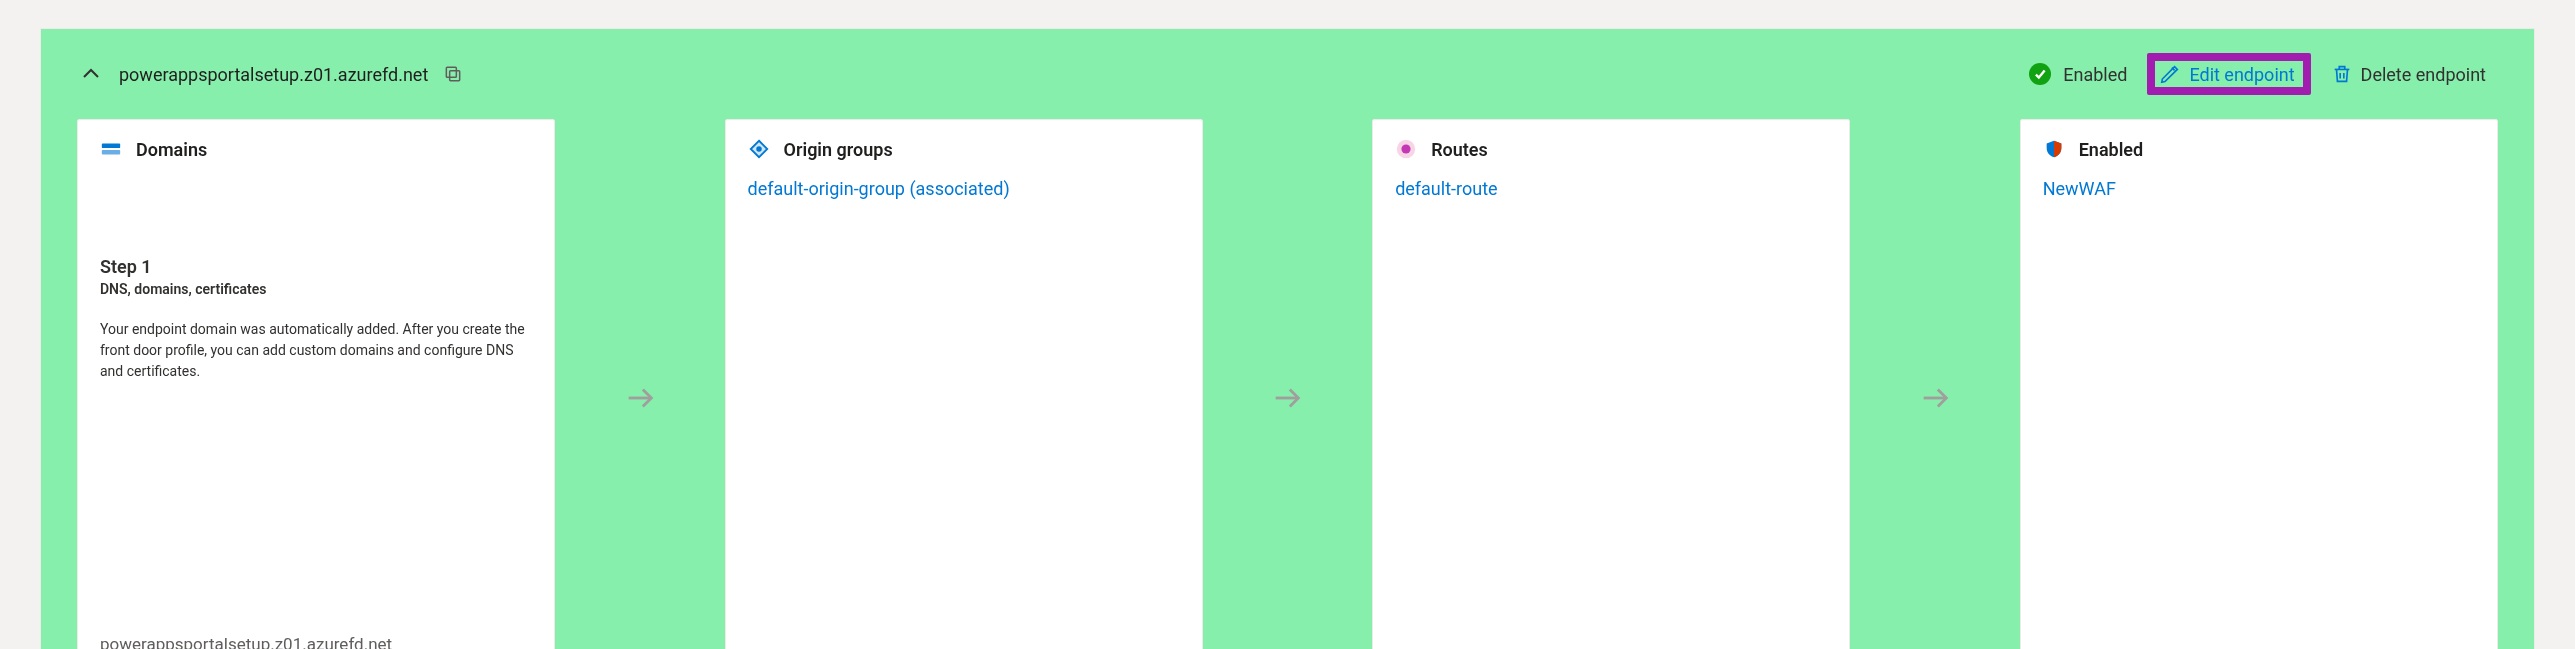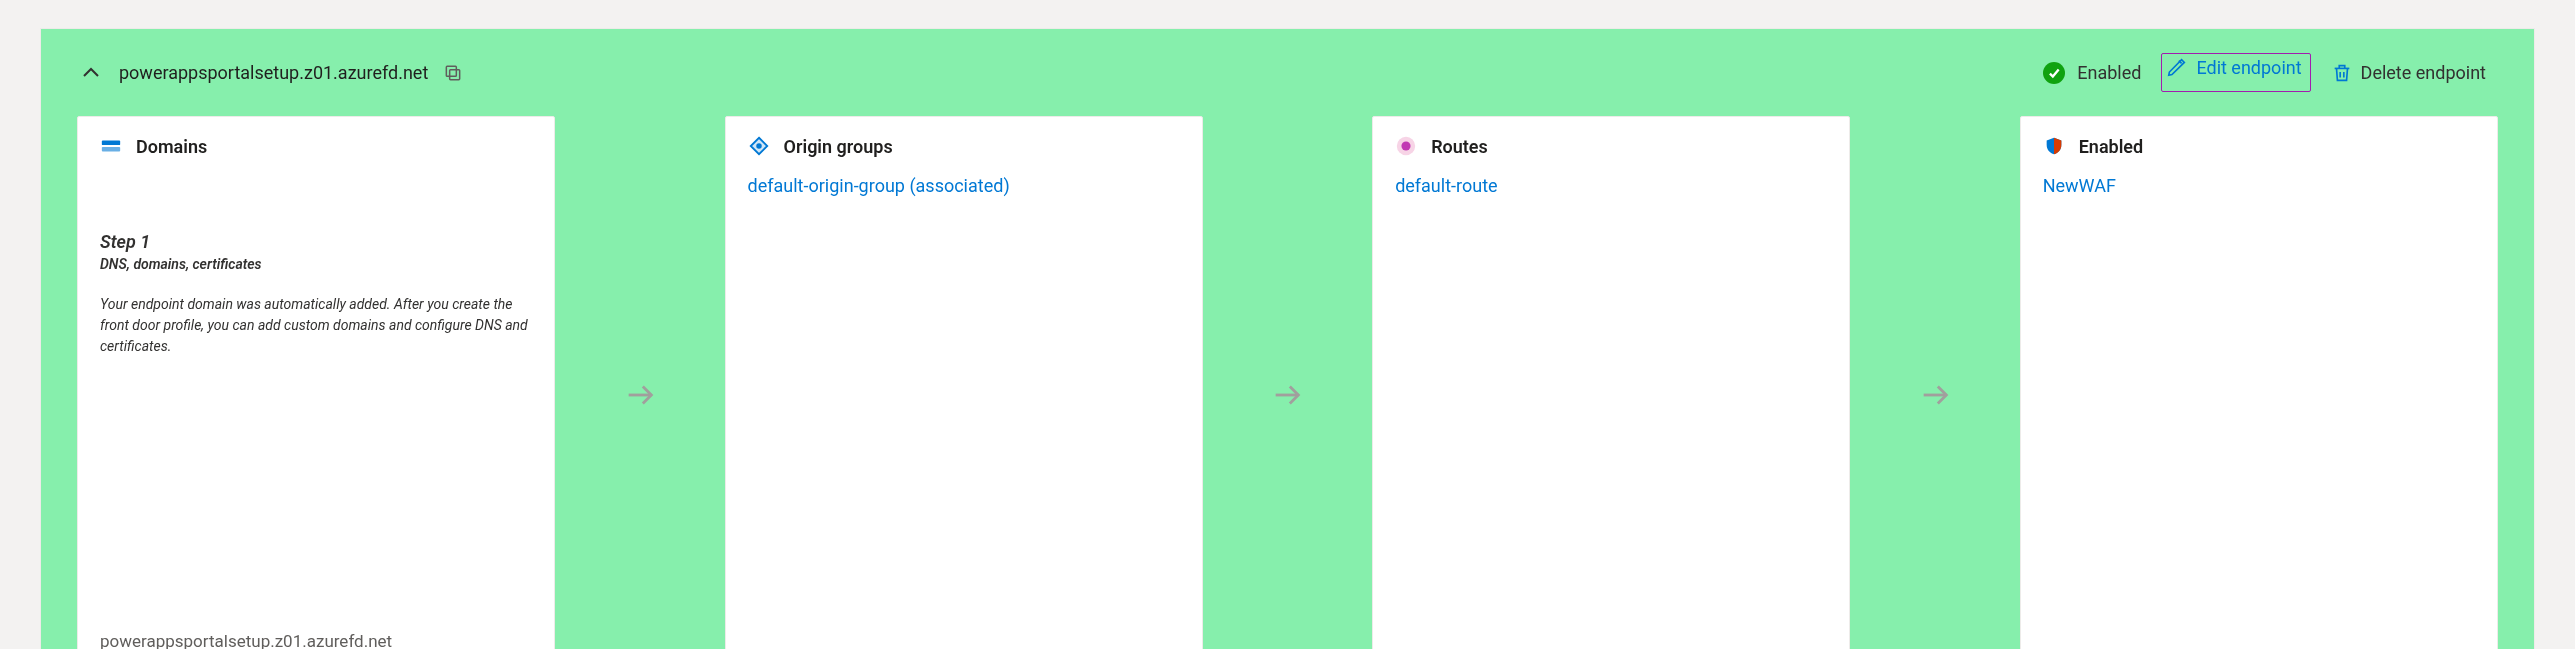--- a/index.html
+++ b/index.html
@@ -80,23 +80,23 @@
       font-size: 18px;
       cursor: pointer;
     }
     .action-btn .icon {
       color: #0078d4;
     }
     .action-btn svg { width: 22px; height: 22px; }
     .delete-btn { color: #323130; }
     .delete-btn .icon { color: #0078d4; }
     .highlight-box {
-      border: 1px solid #a21caf;
+      border: 8px solid #a21caf;
       border-radius: 2px;
-      padding: 2px 8px 13px 4px;
+      padding: 2px 8px 2px 4px;
     }
     .cards-row {
       display: flex;
       align-items: stretch;
       gap: 0;
     }
     .card {
       background: #fff;
       border: 1px solid #edebe9;
       border-radius: 2px;
@@ -119,21 +119,21 @@
       flex: 1;
     }
     .card-link {
       color: #0078d4;
       cursor: pointer;
       font-size: 18px;
       display: inline-block;
       margin-top: 4px;
     }
     .domains-body { padding: 0 22px; flex: 1; display: flex; flex-direction: column; }
-    .domains-text { margin-top: 60px; font-style: italic; }
+    .domains-text { margin-top: 82px; }
     .step-label { font-size: 18px; font-weight: 600; color: #323130; margin-bottom: 4px; }
     .step-title { font-size: 14px; font-weight: 600; color: #323130; margin-bottom: 22px; }
     .step-desc { font-size: 14px; color: #323130; line-height: 1.5; }
     .card-footer {
       padding: 0 22px 22px 22px;
       color: #605e5c;
       font-size: 17px;
     }
     .arrow-cell {
       display: flex;

